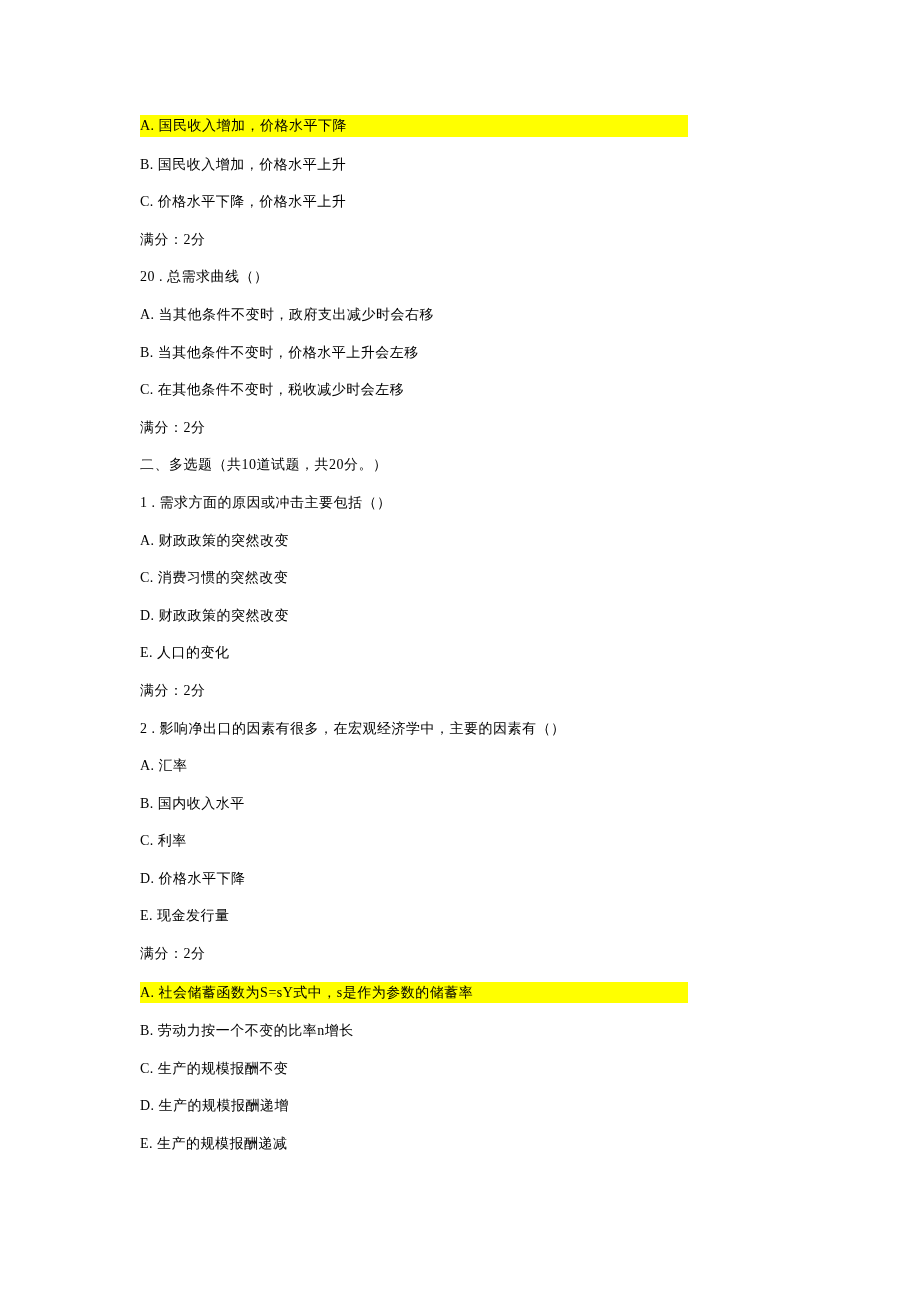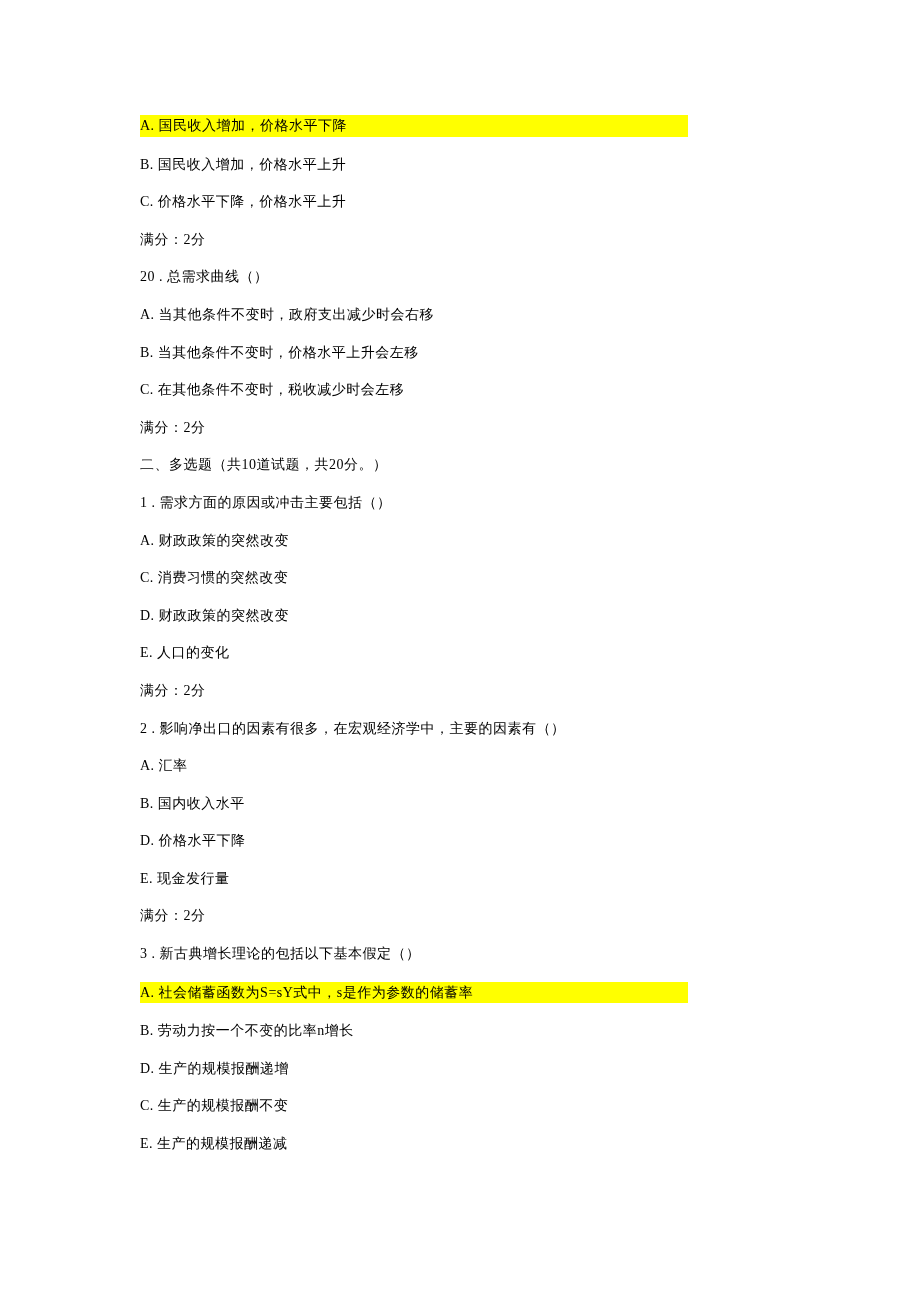--- a/index.html
+++ b/index.html
@@ -43,22 +43,22 @@
     <div class="line">二、多选题（共10道试题，共20分。）</div>
     <div class="line">1 . 需求方面的原因或冲击主要包括（）</div>
     <div class="line">A. 财政政策的突然改变</div>
     <div class="line">C. 消费习惯的突然改变</div>
     <div class="line">D. 财政政策的突然改变</div>
     <div class="line">E. 人口的变化</div>
     <div class="line">满分：2分</div>
     <div class="line">2 . 影响净出口的因素有很多，在宏观经济学中，主要的因素有（）</div>
     <div class="line">A. 汇率</div>
     <div class="line">B. 国内收入水平</div>
+    <div class="line">C. 利率</div>
     <div class="line">D. 价格水平下降</div>
     <div class="line">E. 现金发行量</div>
     <div class="line">满分：2分</div>
-    <div class="line">3 . 新古典增长理论的包括以下基本假定（）</div>
     <div class="line highlighted">A. 社会储蓄函数为S=sY式中，s是作为参数的储蓄率</div>
     <div class="line">B. 劳动力按一个不变的比率n增长</div>
+    <div class="line">C. 生产的规模报酬不变</div>
     <div class="line">D. 生产的规模报酬递增</div>
-    <div class="line">C. 生产的规模报酬不变</div>
     <div class="line">E. 生产的规模报酬递减</div>
   </div>
 
 </body></html>

